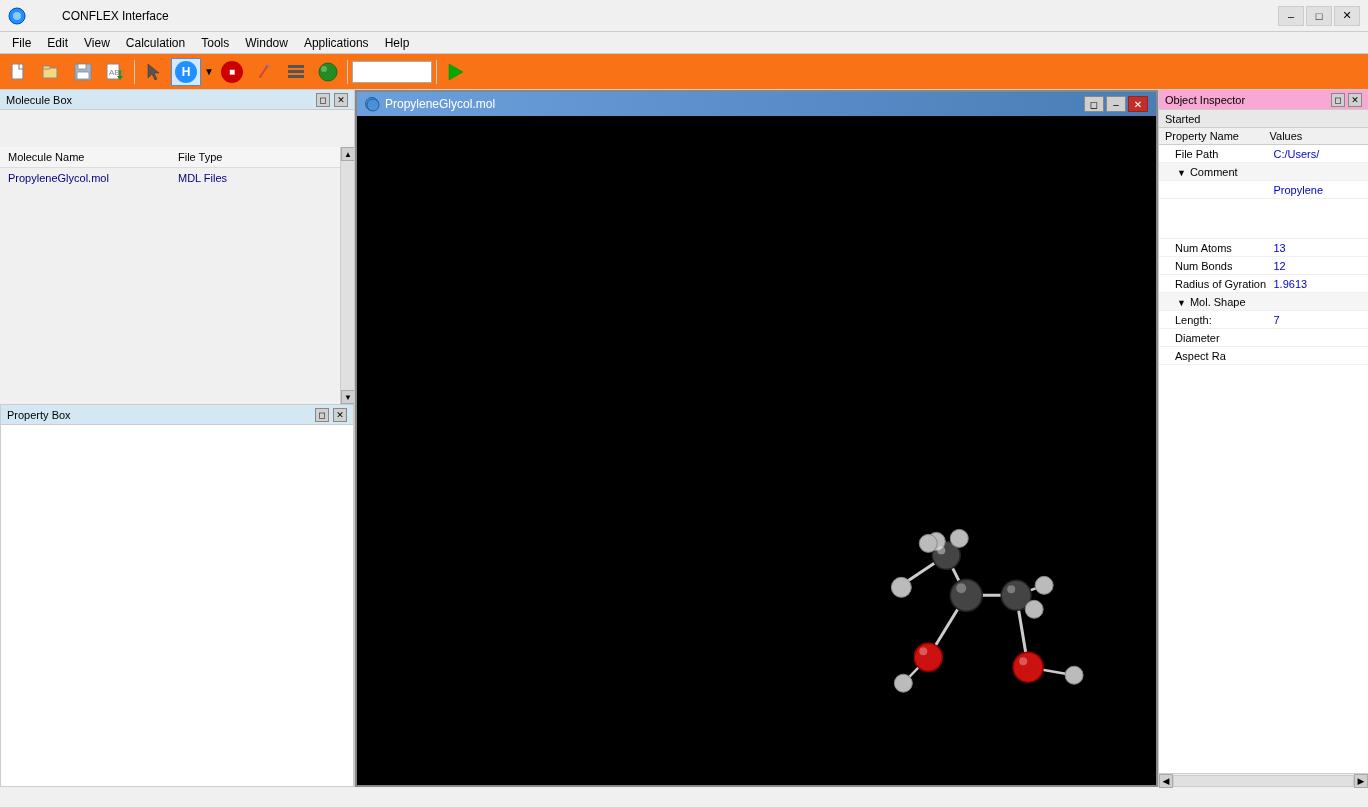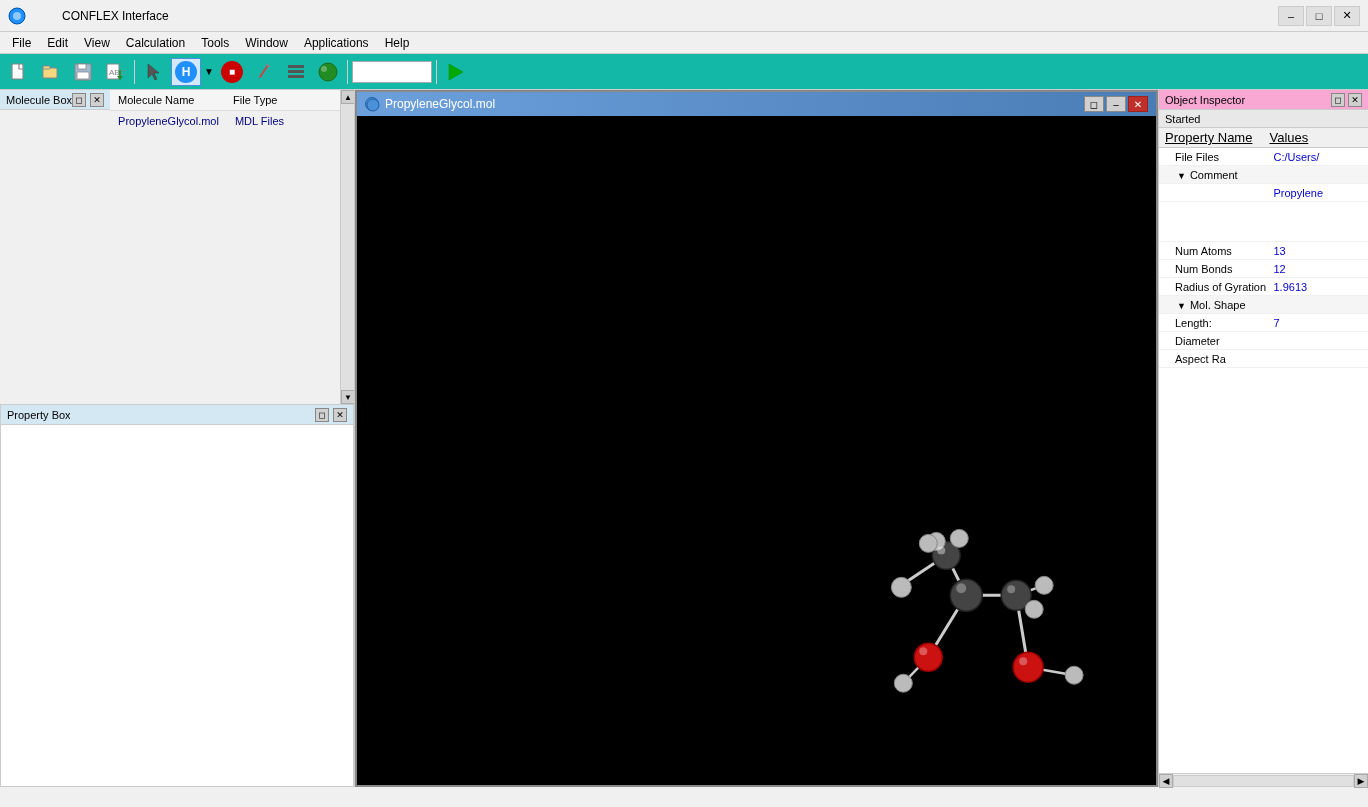--- a/index.html
+++ b/index.html
@@ -33,21 +33,21 @@
       border-bottom: 1px solid #ccc;
     }
     .menu-item {
       padding: 2px 8px;
       cursor: pointer;
       font-size: 12px;
     }
 
     
     .toolbar {
-      background: #14b8a6;
+      background: #f97316;
       height: 36px;
       display: flex;
       align-items: center;
       padding: 2px 4px;
       border-bottom: 1px solid #ccc;
       gap: 2px;
     }
     .toolbar-btn {
       width: 30px; height: 28px; border: 1px solid transparent;
       background: transparent; cursor: pointer;
@@ -98,21 +98,22 @@
     .panel-header-btn {
       width: 14px; height: 14px; border: 1px solid #888; background: #d0d0d0;
       cursor: pointer; display: flex; align-items: center; justify-content: center;
       font-size: 9px;
     }
 
     
     .molecule-box {
       flex: 1;
       display: flex;
-      flex-direction: row;
+      flex-direction: column;
+      gap: 37px;
     }
     .molecule-box .panel-header { background: #d4e8f4; }
     .molecule-table-header {
       display: flex;
       padding: 2px 0;
       background: #f5f5f5;
       border-bottom: 1px solid #ddd;
     }
     .molecule-table-header .col { padding: 2px 8px; font-size: 11px; flex: 1; }
     .molecule-table-row {
@@ -196,21 +197,21 @@
       height: 18px;
       display: flex;
       align-items: center;
     }
     .inspector-columns {
       display: flex;
       background: #f0f0f0;
       border-bottom: 1px solid #ccc;
       padding: 2px 0;
     }
-    .inspector-col-header { font-size: 13px; padding: 0 6px; text-decoration: underline; }
+    .inspector-col-header { font-size: 11px; padding: 0 6px; }
     .inspector-col-prop { flex: 1; }
     .inspector-col-val { flex: 1; }
     .inspector-body {
       flex: 1;
       overflow-y: auto;
       font-size: 11px;
     }
     .inspector-row {
       display: flex;
       align-items: center;
@@ -503,21 +504,21 @@
     <div class="inspector-subheader">
       <span>Started</span>
     </div>
     <div class="inspector-columns">
       <span class="inspector-col-header inspector-col-prop">Property Name</span>
       <span class="inspector-col-header inspector-col-val">Values</span>
     </div>
     <div class="inspector-body">
 
       <div class="inspector-row">
-        <span class="inspector-prop">File Files</span>
+        <span class="inspector-prop">File Path</span>
         <span class="inspector-val">C:/Users/</span>
       </div>
 
       <div class="inspector-row section">
         <span class="inspector-prop">
           <span class="expand-icon">▼</span>Comment
         </span>
         <span class="inspector-val"></span>
       </div>
 

